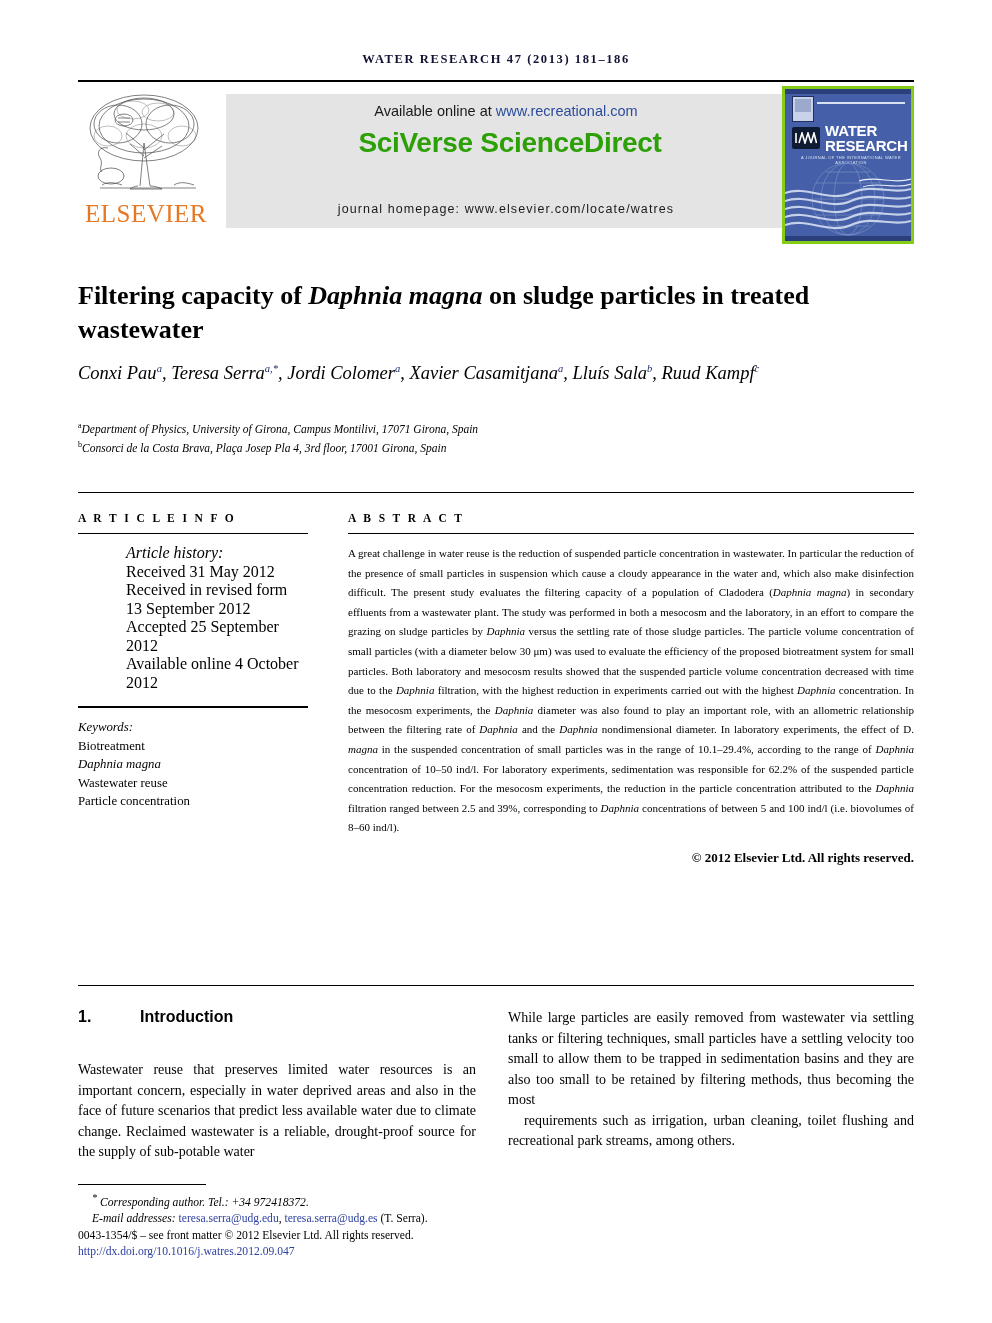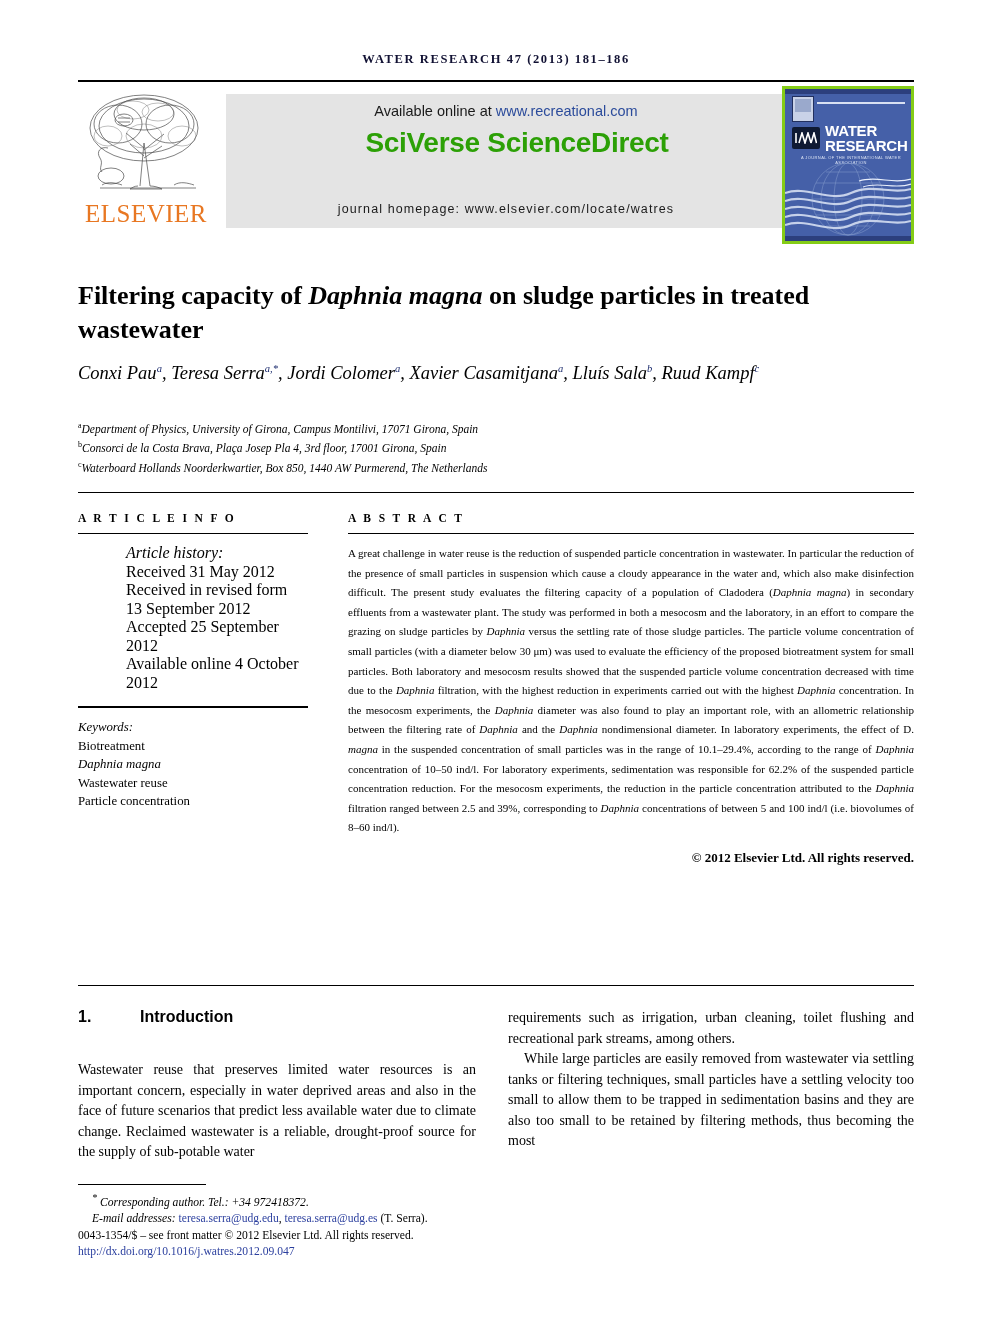--- a/index.html
+++ b/index.html
@@ -89,21 +89,21 @@
     text-align: center;
     font-family: "Liberation Sans", sans-serif;
     font-size: 14.5px;
     color: #1a1a1a;
   }
   .sd-avail .url {
     color: #2b4b9b;
   }
   .sd-title {
     position: absolute;
-    left: 11px;
+    left: 4px;
     top: 33px;
     width: 560px;
     text-align: center;
     font-family: "Liberation Sans", sans-serif;
     font-weight: bold;
     font-size: 28px;
     color: #2ca006;
     letter-spacing: -0.3px;
   }
   .sd-homepage {
@@ -476,21 +476,20 @@
 
   <h1 class="article-title"><span>Filtering capacity of </span><em>Daphnia magna</em><span> on sludge particles in treated wastewater</span></h1>
 
   <div class="authors">
     <span><span>Conxi Pau</span><sup>a</sup><span>, </span></span><span><span>Teresa Serra</span><sup>a,*</sup><span>, </span></span><span><span>Jordi Colomer</span><sup>a</sup><span>, </span></span><span><span>Xavier Casamitjana</span><sup>a</sup><span>, </span></span><span><span>Lluís Sala</span><sup>b</sup><span>, </span></span><span><span>Ruud Kampf</span><sup>c</sup></span>
   </div>
 
   <div class="affils">
     <div><sup>a</sup><span>Department of Physics, University of Girona, Campus Montilivi, 17071 Girona, Spain</span></div>
     <div><sup>b</sup><span>Consorci de la Costa Brava, Plaça Josep Pla 4, 3rd floor, 17001 Girona, Spain</span></div>
-    <div><sup>c</sup><span>Waterboard Hollands Noorderkwartier, Box 850, 1440 AW Purmerend, The Netherlands</span></div>
   </div>
 
   <div class="rule-mid"></div>
 
   <div class="col-info">
     <div class="sec-head">A R T I C L E   I N F O</div>
     <div class="hr-thin"></div>
     <div class="info-block">
       <div class="lbl">Article history:</div>
       <div>Received 31 May 2012</div>
@@ -517,22 +516,22 @@
   </div>
 
   <div class="rule-bottom-abs"></div>
 
   <div class="body-col-left">
     <div class="sec-num-head"><span class="num">1.</span><span>Introduction</span></div>
     <p class="body-p">Wastewater reuse that preserves limited water resources is an important concern, especially in water deprived areas and also in the face of future scenarios that predict less available water due to climate change. Reclaimed wastewater is a reliable, drought-proof source for the supply of sub-potable water</p>
   </div>
 
   <div class="body-col-right">
+    <p class="body-p">While large particles are easily removed from wastewater via settling tanks or filtering techniques, small particles have a settling velocity too small to allow them to be trapped in sedimentation basins and they are also too small to be retained by filtering methods, thus becoming the most</p>
     <p class="body-p">requirements such as irrigation, urban cleaning, toilet flushing and recreational park streams, among others.</p>
-    <p class="body-p">While large particles are easily removed from wastewater via settling tanks or filtering techniques, small particles have a settling velocity too small to allow them to be trapped in sedimentation basins and they are also too small to be retained by filtering methods, thus becoming the most</p>
   </div>
 
   <div class="foot-rule"></div>
   <div class="footnote">
     <div class="footnote-line2 ital"><span class="star">*</span> <span>Corresponding author. Tel.: +34 972418372.</span></div>
     <div class="footnote-line2"><span class="ital">E-mail addresses:</span> <span class="mail">teresa.serra@udg.edu</span><span>, </span><span class="mail">teresa.serra@udg.es</span><span> (T. Serra).</span></div>
     <div>0043-1354/$ – see front matter © 2012 Elsevier Ltd. All rights reserved.</div>
     <div class="doi">http://dx.doi.org/10.1016/j.watres.2012.09.047</div>
   </div>
 

